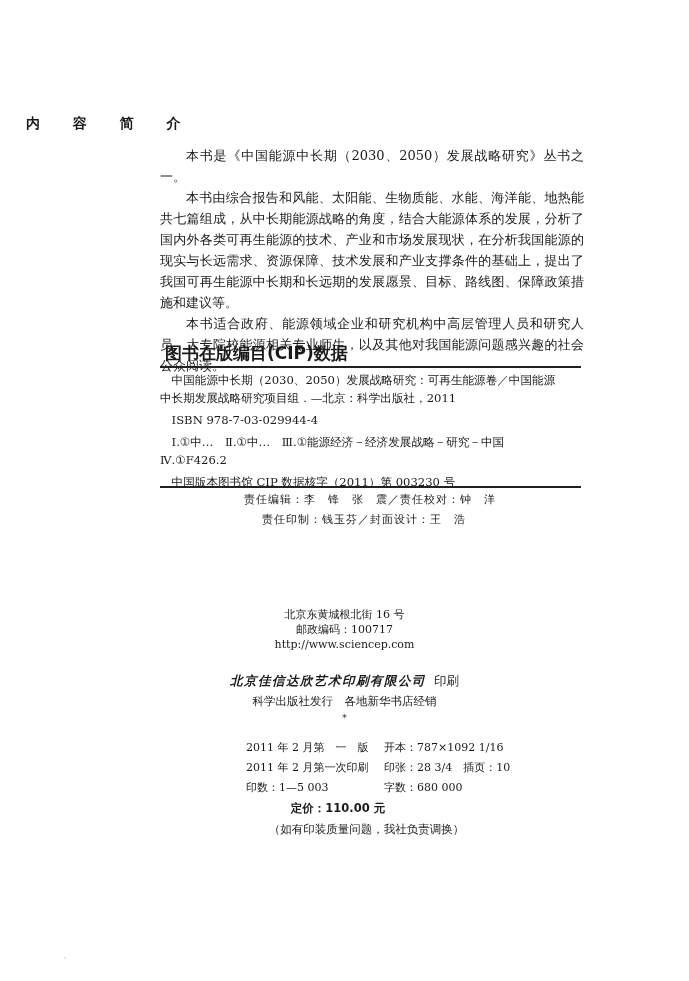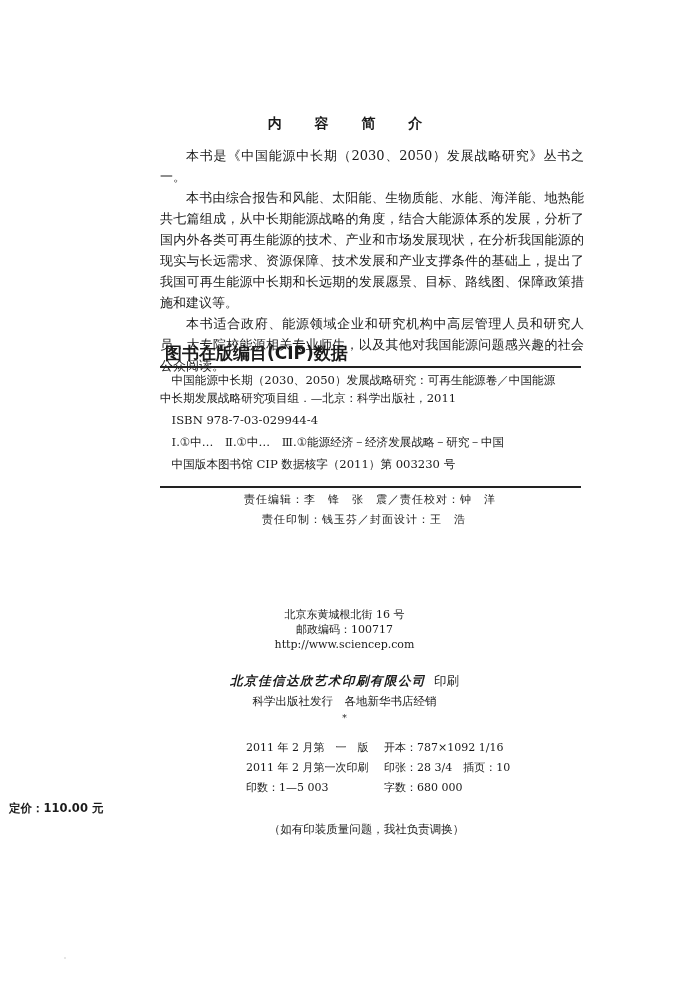--- a/index.html
+++ b/index.html
@@ -15,27 +15,27 @@
       font-family: "DejaVu Serif", "Liberation Serif", serif;
       color: #1a1a1a;
     }
     .abs { position: absolute; }
 
     
     .title {
       top: 114px;
       left: 0;
       width: 689px;
-      text-align: center;
+      text-align: left;
       font-family: "DejaVu Sans", "Liberation Sans", sans-serif;
       font-weight: bold;
       font-size: 14px;
       letter-spacing: 14px;
       line-height: 18px;
-      padding-left: 15px;
+      padding-left: 26px;
       box-sizing: border-box;
     }
 
     
     .intro {
       top: 145px;
       left: 160px;
       width: 424px;
       font-size: 13px;
       line-height: 21px;
@@ -135,22 +135,23 @@
       left: 246px;
       font-size: 11px;
       line-height: 20px;
     }
     .specs .srow { white-space: nowrap; height: 20px; position: relative; }
     .specs .c1 { position: absolute; left: 0; }
     .specs .c2 { position: absolute; left: 138px; }
 
     .price {
       top: 798px;
-      left: 9px;
+      left: 0;
       width: 676px;
+      text-align: center;
       font-family: "DejaVu Sans", "Liberation Sans", sans-serif;
       font-weight: bold;
       font-size: 11.5px;
       line-height: 20px;
     }
     .note {
       top: 819px;
       left: 0;
       width: 689px;
       text-align: center;
@@ -178,20 +179,21 @@
 </div>
 
 <div class="abs cip-heading">图书在版编目(CIP)数据</div>
 <div class="abs rule top"></div>
 
 <div class="abs cip-body">
   <div class="line indent">中国能源中长期（2030、2050）发展战略研究：可再生能源卷／中国能源</div>
   <div class="line">中长期发展战略研究项目组．—北京：科学出版社，2011</div>
   <div class="line indent gap">ISBN 978-7-03-029944-4</div>
   <div class="line indent gap">Ⅰ.①中…　Ⅱ.①中…　Ⅲ.①能源经济－经济发展战略－研究－中国</div>
+  <div class="line">Ⅳ.①F426.2</div>
   <div class="line indent gap">中国版本图书馆 CIP 数据核字（2011）第 003230 号</div>
 </div>
 
 <div class="abs rule bottom"></div>
 
 <div class="abs credits">
   <div class="row1">责任编辑：李　锋　张　震／责任校对：钟　洋</div>
   <div class="row2">责任印制：钱玉芬／封面设计：王　浩</div>
 </div>
 

